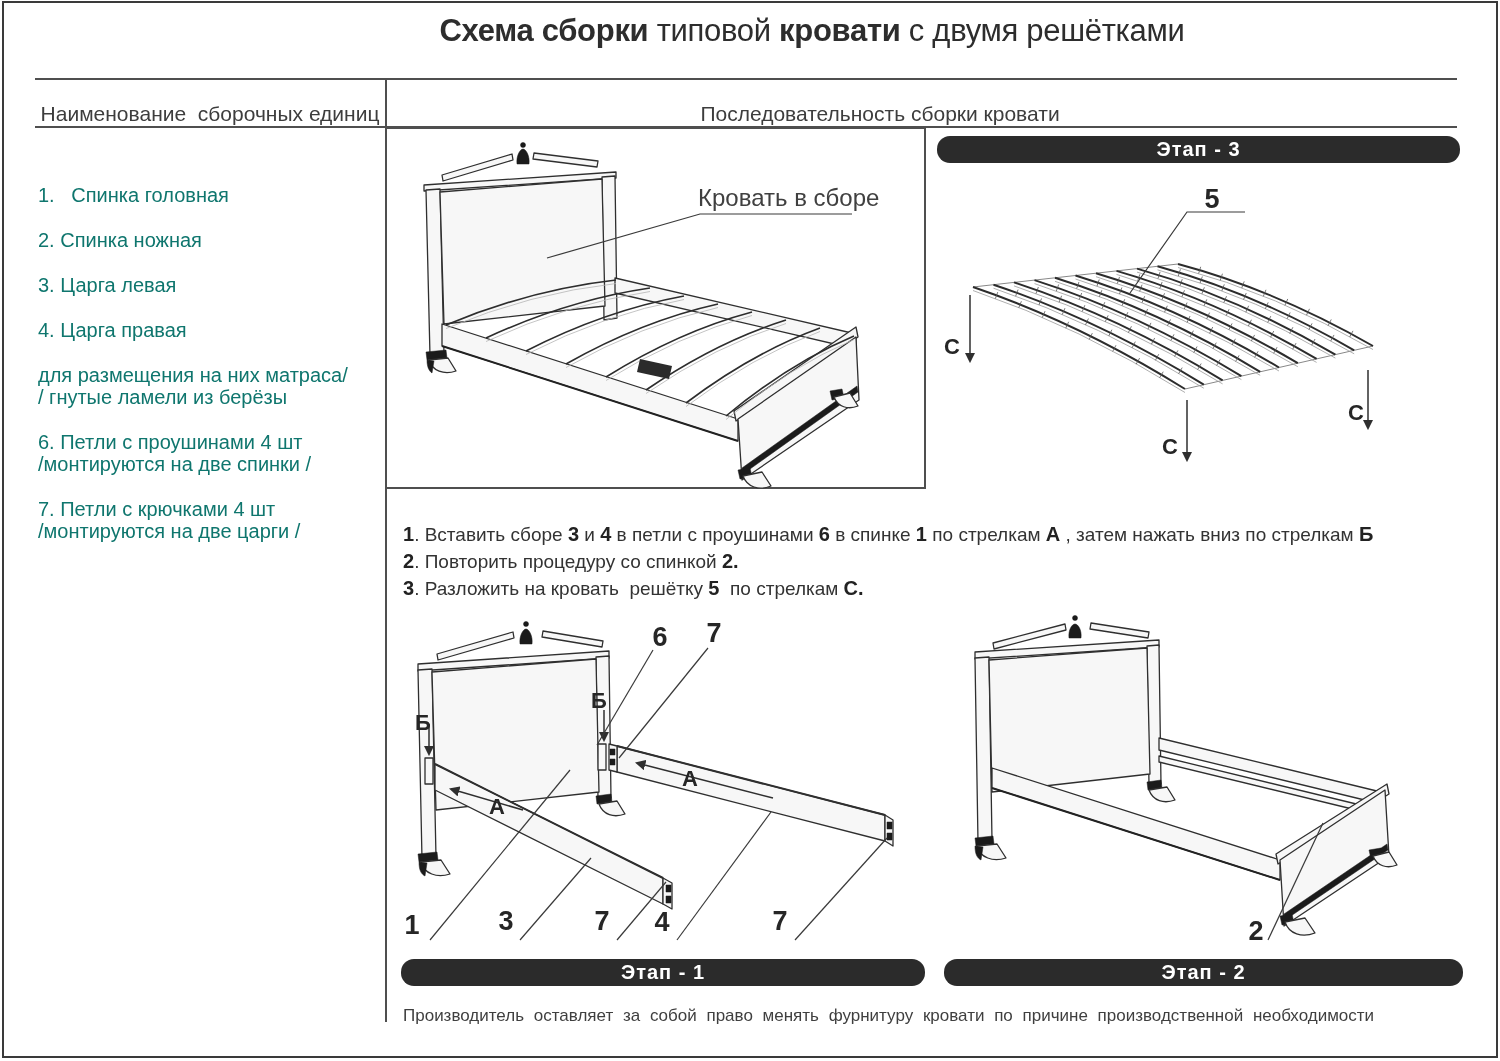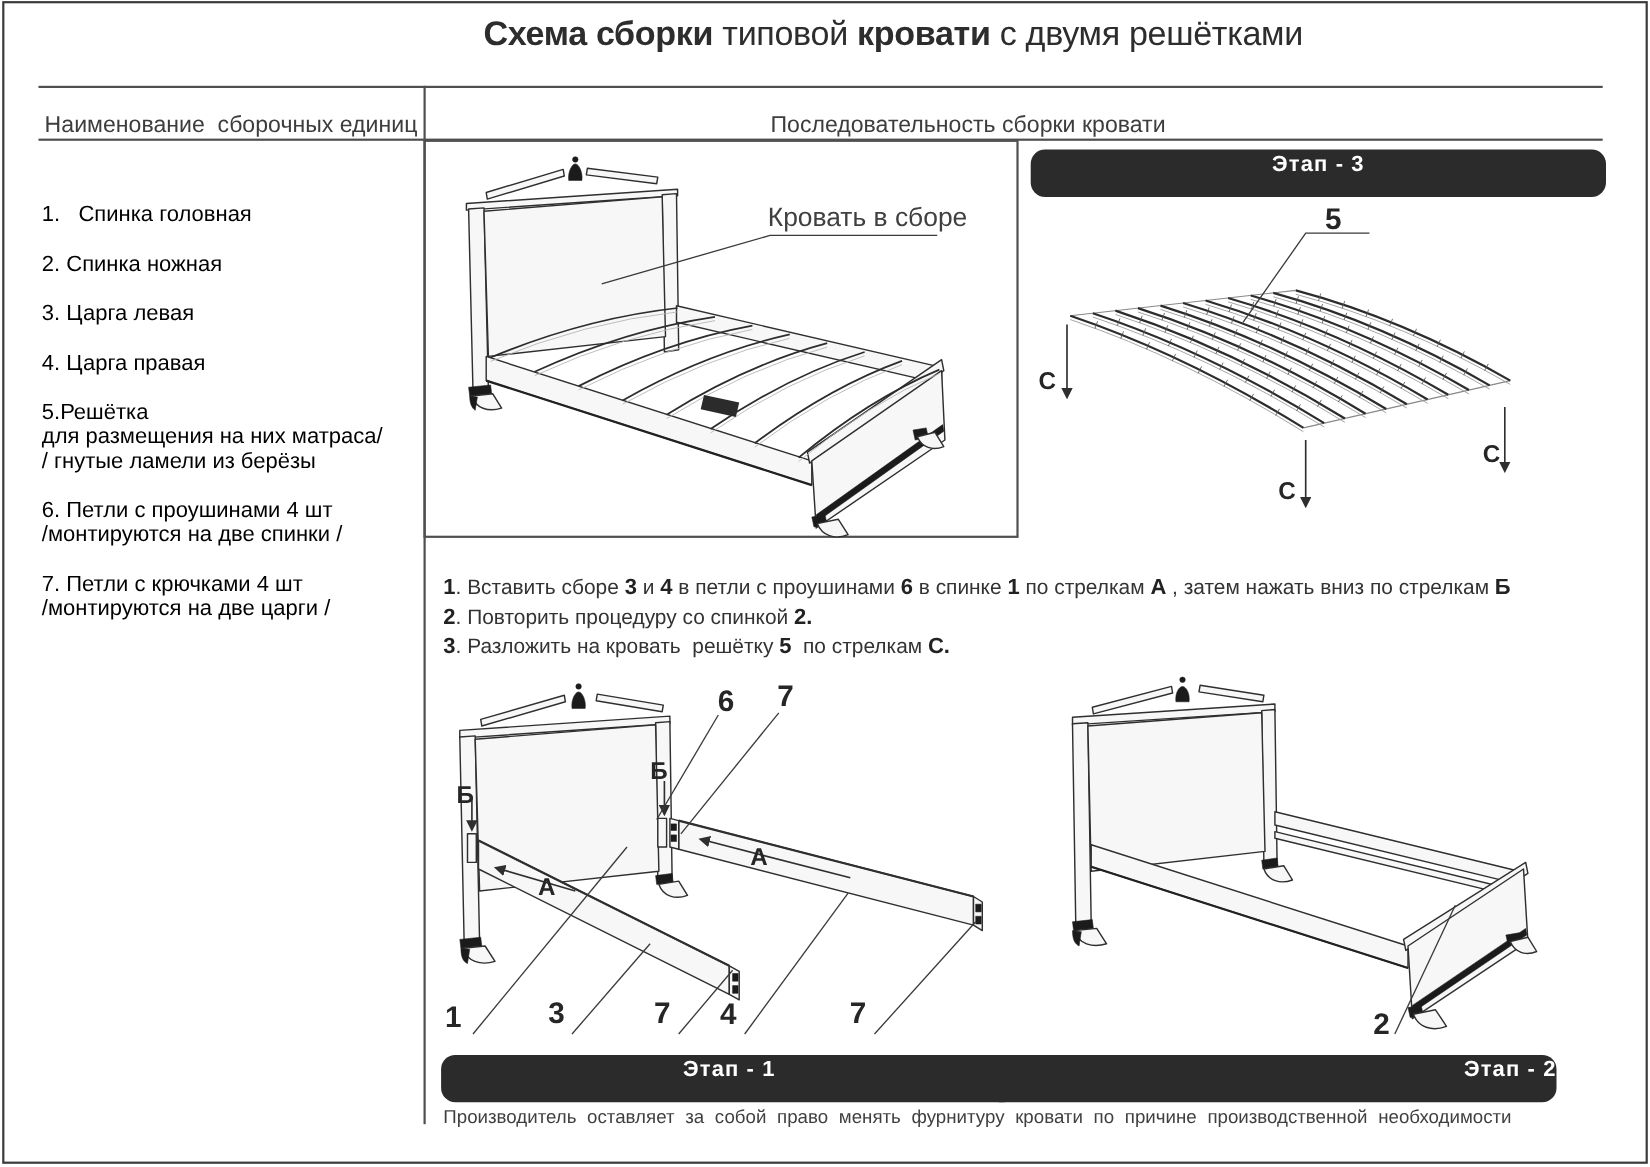--- a/index.html
+++ b/index.html
@@ -5,29 +5,29 @@
   html,body{margin:0;padding:0;background:#888;}
   .page{position:relative;width:1500px;height:1061px;background:#fff;overflow:hidden;
         font-family:Liberation Sans, sans-serif;color:#3c3c3c;}
   .abs{position:absolute;}
   .frame{left:2px;top:1px;width:1492px;height:1053px;border:2px solid #3a3a3a;pointer-events:none;}
   .line{background:#4f4f4f;}
   .title{left:300px;top:13px;width:1024px;text-align:center;font-size:31px;color:#2d2d2d;
          letter-spacing:-0.3px;white-space:pre;}
   .title .b{font-weight:700;}
   .hdr{font-size:21px;color:#3d3d3d;text-align:center;white-space:pre;margin-top:12px;}
-  .parts{left:38px;top:184px;width:342px;font-size:20px;color:#000000;}
+  .parts{left:38px;top:184px;width:342px;font-size:20px;color:#0f766e;}
   .parts-item{margin-bottom:23px;line-height:22px;white-space:pre-wrap;}
   .steps{left:403px;top:521px;width:1062px;font-size:19px;color:#333;}
   .step{line-height:26px;white-space:pre-wrap;}
   .step .b{font-weight:700;font-size:20px;color:#222;}
   .bedbox{left:385px;top:127px;width:541px;height:362px;border:2px solid #4f4f4f;box-sizing:border-box;}
   .bedlabel{left:698px;top:184px;font-size:24px;color:#404040;}
   .bar{background:#2b2b2b;border-radius:13px;color:#fff;font-size:20px;font-weight:700;
-       text-align:center;line-height:27px;height:43px;letter-spacing:1px;}
+       text-align:center;line-height:27px;height:27px;letter-spacing:1px;}
   .note{left:403px;top:1006px;width:1088px;font-size:17px;color:#3f3f3f;word-spacing:5px;}
   .callout{position:absolute;transform:translateX(-50%);font-weight:700;color:#262626;line-height:1;}
   .callout.num{font-size:27px;}
   .callout.let{font-size:22px;}
   svg{position:absolute;overflow:visible;}
   svg *{vector-effect:non-scaling-stroke;}
   .draw{stroke:#2f2f2f;stroke-width:1.3;fill:#f7f7f7;stroke-linejoin:round;}
   .dark{fill:#1b1b1b;stroke:#1b1b1b;stroke-width:0.5;}
   .ldr{stroke:#3a3a3a;stroke-width:1.2;fill:none;}
   .arr{stroke:#2f2f2f;stroke-width:1.5;fill:none;}
@@ -44,21 +44,21 @@
   <div class="abs title"><span class="b">Схема сборки </span><span>типовой </span><span class="b">кровати</span><span> с двумя решётками</span></div>
 
   <div class="abs hdr" style="left:40px;top:90px;width:340px;">Наименование  сборочных единиц</div>
   <div class="abs hdr" style="left:600px;top:90px;width:560px;">Последовательность сборки кровати</div>
 
   <div class="abs parts">
       <div class="parts-item"><div>1.   Спинка головная</div></div>
       <div class="parts-item"><div>2. Спинка ножная</div></div>
       <div class="parts-item"><div>3. Царга левая</div></div>
       <div class="parts-item"><div>4. Царга правая</div></div>
-      <div class="parts-item"><div>5.Решётка</div><div>для размещения на них матраса/</div><div>/ гнутые ламели из берёзы</div></div>
+      <div class="parts-item"><div>для размещения на них матраса/</div><div>/ гнутые ламели из берёзы</div></div>
       <div class="parts-item"><div>6. Петли с проушинами 4 шт</div><div>/монтируются на две спинки /</div></div>
       <div class="parts-item"><div>7. Петли с крючками 4 шт</div><div>/монтируются на две царги /</div></div>
     </div>
 
   <div class="abs bedbox"></div>
   <svg class="abs" style="left:386px;top:128px;" width="540" height="358" viewBox="0 0 540 358">
     <g>
       <polygon class="draw" points="56,47 126,26 127,32 57,53"></polygon>
       <polygon class="draw" points="148,25 212,33 211,39 147,31"></polygon>
       <circle class="dark" cx="137" cy="17" r="2.5"></circle>
@@ -317,21 +317,21 @@
       <polygon class="draw" points="331,242 442,172 444,182 333,252" fill="#fafafa"></polygon>
       <polygon class="draw" points="335,248 440,178 444,244 339,314" fill="#f2f2f2"></polygon>
       <polygon class="dark" points="339,302 442,232 443,238 340,308"></polygon>
       <polygon class="dark" points="335,304 347,302 349,311 337,313"></polygon>
       <path class="draw" d="M340,310 c4,12 17,16 30,11 l-10,-15 z" fill="#ececec"></path>
       <polygon class="dark" points="424,238 436,236 438,245 426,247"></polygon>
       <path class="draw" d="M428,244 c4,10 14,13 24,9 l-8,-13 z" fill="#ececec"></path>
     </g>
     <path class="ldr" d="M323,328 L378,211"></path>
   </svg>
-  <div class="abs bar" style="left:896px;top:959px;width:519px;text-align:right;">Этап - 2</div>
+  <div class="abs bar" style="left:944px;top:959px;width:519px;">Этап - 2</div>
 
   <div class="abs" style="left:0;top:0;width:1500px;height:1061px;pointer-events:none;">
       <span class="callout num" style="left: 1212px; top: 186px;">5</span>
       <span class="callout let" style="left: 952px; top: 336px;">С</span>
       <span class="callout let" style="left: 1170px; top: 436px;">С</span>
       <span class="callout let" style="left: 1356px; top: 402px;">С</span>
     </div>
   <div class="abs" style="left:0;top:0;width:1500px;height:1061px;pointer-events:none;">
       <span class="callout num" style="left: 660px; top: 624px;">6</span>
       <span class="callout num" style="left: 714px; top: 620px;">7</span>

